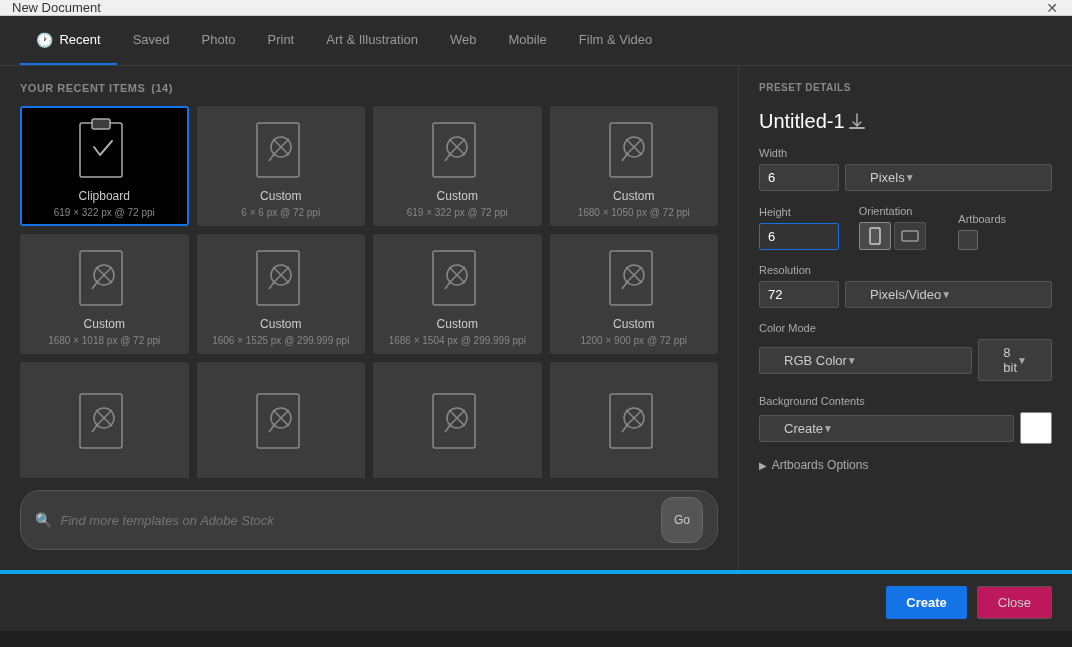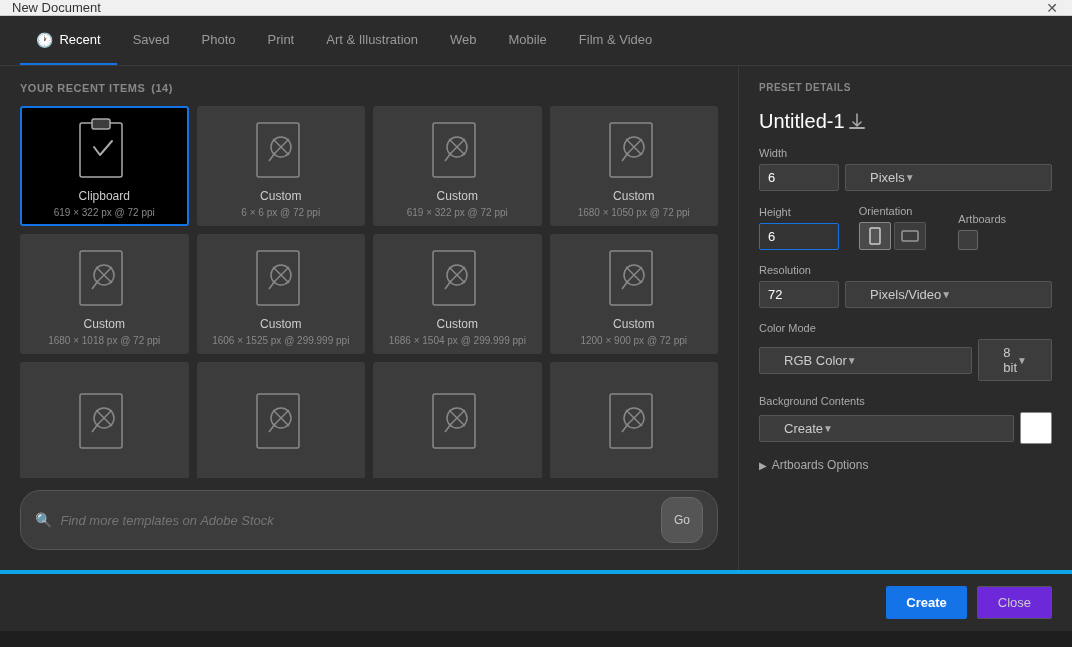--- a/index.html
+++ b/index.html
@@ -344,21 +344,21 @@
       background: #1473e6;
       color: #fff;
       border: none;
       padding: 8px 20px;
       font-size: 13px;
       border-radius: 2px;
       cursor: pointer;
       font-weight: 600;
     }
     .btn-close {
-      background: #6d28d9;
+      background: #be185d;
       color: #ccc;
       border: 1px solid #555;
       padding: 8px 20px;
       font-size: 13px;
       border-radius: 2px;
       cursor: pointer;
     }
 
     
     .doc-svg {

